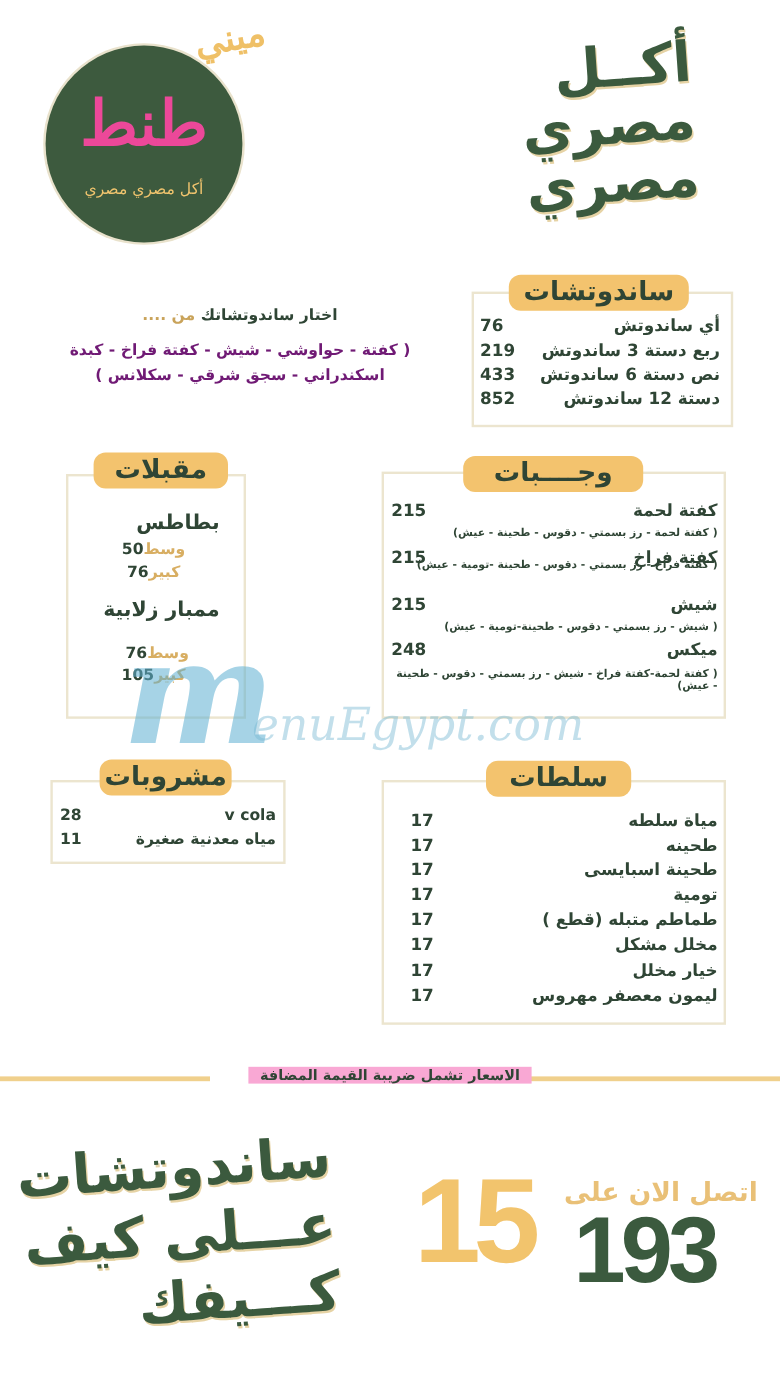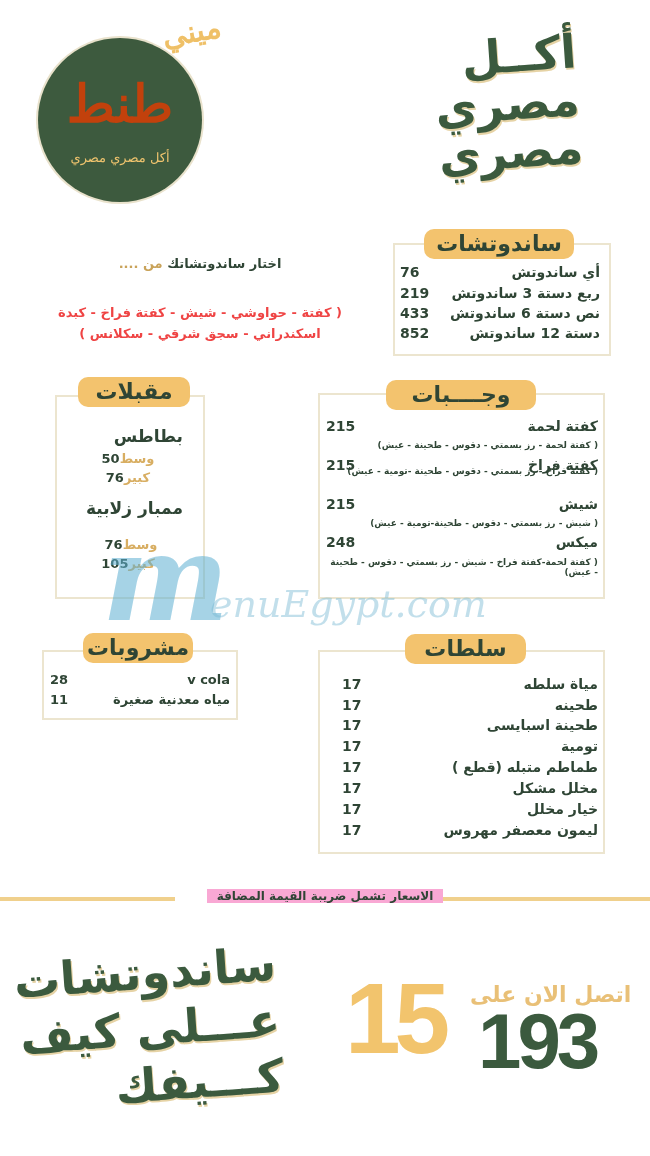--- a/index.html
+++ b/index.html
@@ -8,21 +8,21 @@
   .abs { position: absolute; }
 
   
   .logo-circle {
     left: 38px; top: 38px; width: 164px; height: 164px; border-radius: 50%;
     background: #3d5a3e; box-shadow: 0 0 0 2px #e9e2cc;
   }
   .logo-main {
     left: 38px; top: 78px; width: 164px; text-align: center;
     font-family: "DejaVu Serif", serif; font-size: 52px; font-weight: bold;
-    color: #c2410c; line-height: 1;
+    color: #ec4899; line-height: 1;
   }
   .logo-sub {
     left: 38px; top: 150px; width: 164px; text-align: center;
     font-family: "DejaVu Serif", serif; font-size: 13px; color: #f0c46e;
   }
   .logo-mini {
     left: 162px; top: 14px; font-family: "DejaVu Serif", serif;
     font-size: 30px; font-weight: bold; color: #efc067;
     transform: rotate(-10deg);
   }
@@ -56,22 +56,22 @@
   .box-sandwich { left: 393px; top: 243px; width: 218px; height: 113px; }
   .sandwich-rows .row { left: 400px; width: 200px; font-size: 14px; }
 
   
   .choose-title {
     left: 60px; top: 256px; width: 280px; text-align: center; direction: rtl;
     font-size: 13px; font-weight: bold; color: #2f4535;
   }
   .choose-title .accent { color: #c9a35a; }
   .choose-list {
-    left: 30px; top: 302px; width: 340px; text-align: center; direction: rtl;
-    font-size: 13px; font-weight: bold; color: #ef4444; line-height: 21px;
+    left: 30px; top: 282px; width: 340px; text-align: center; direction: rtl;
+    font-size: 13px; font-weight: bold; color: #701a75; line-height: 21px;
   }
 
   
   .box-meals { left: 318px; top: 393px; width: 287px; height: 206px; }
   .meals .row { left: 326px; width: 272px; font-size: 14px; }
   .meals .desc { right: 52px; width: 270px; }
 
   
   .box-app { left: 55px; top: 395px; width: 150px; height: 204px; }
   .app-head {

